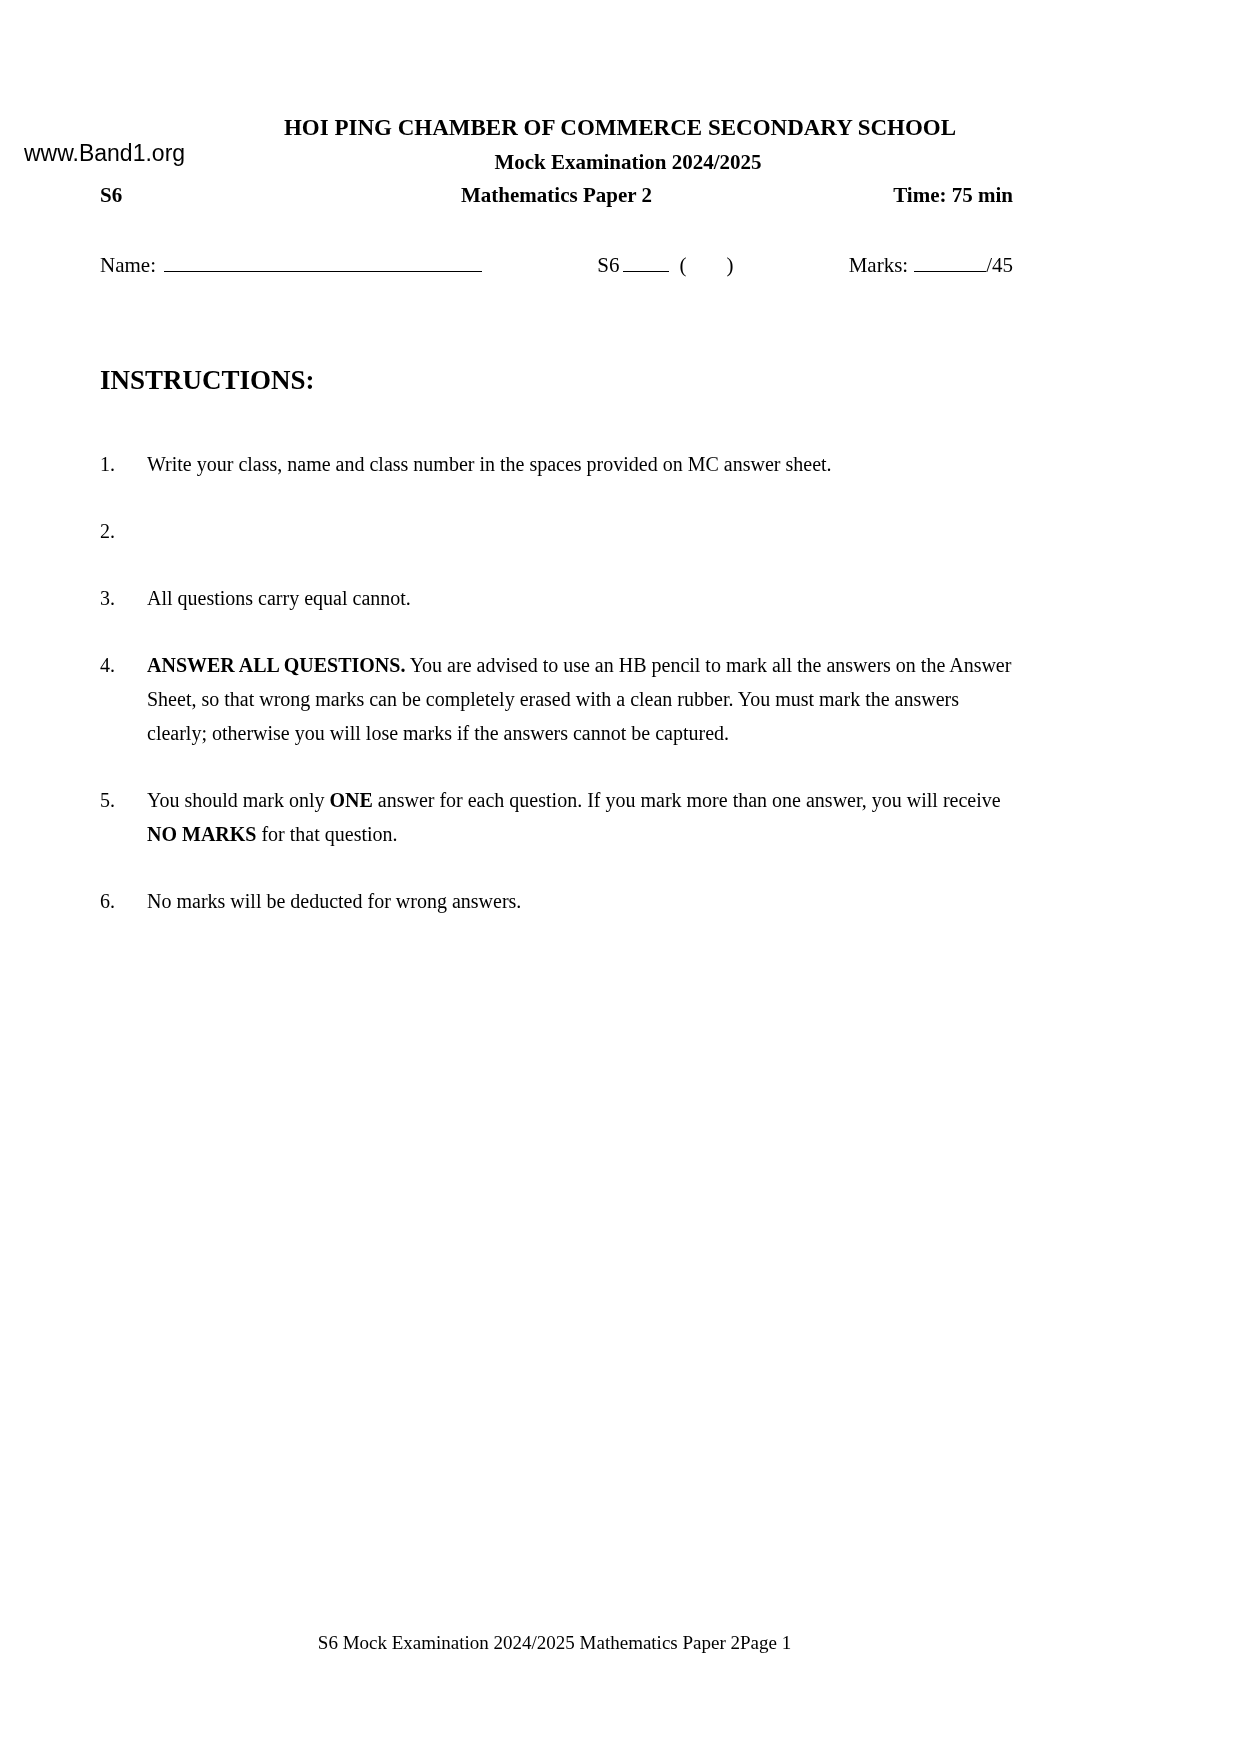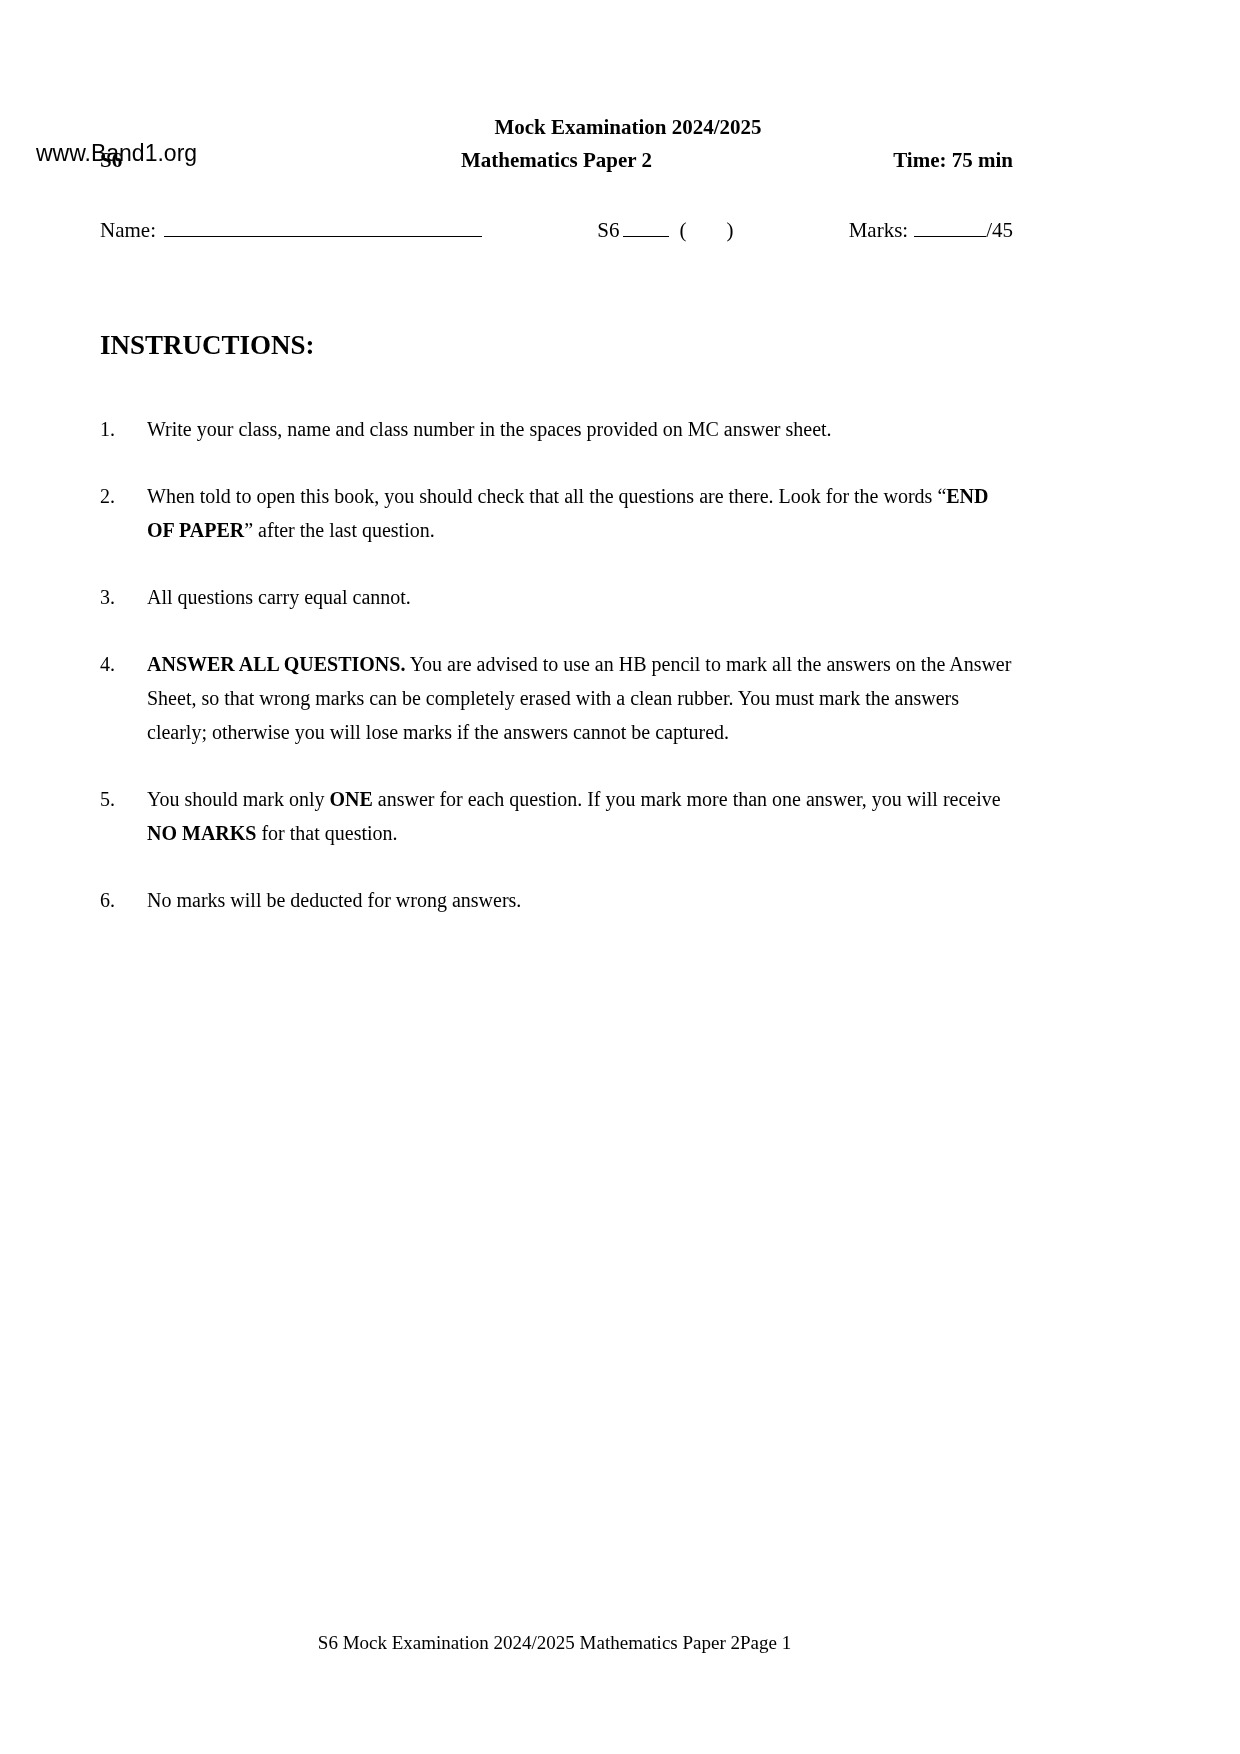--- a/index.html
+++ b/index.html
@@ -14,21 +14,21 @@
   }
   .page {
     position: relative;
     width: 1240px;
     height: 1754px;
     background: #ffffff;
   }
   .site-link {
     position: absolute;
     top: 28px;
-    left: 36px;
+    left: 24px;
     font-family: "Liberation Sans", sans-serif;
     font-size: 23px;
     color: #000000;
   }
   .header {
     margin-top: 112px;
     text-align: center;
   }
   .school-name {
     font-size: 23px;
@@ -136,20 +136,21 @@
   }
 </style>
 </head>
 <body>
 
 <div class="page">
 
   <div class="site-link">www.Band1.org</div>
 
   <div class="header">
+    <div class="school-name">HOI PING CHAMBER OF COMMERCE SECONDARY SCHOOL</div>
     <div class="exam-title">Mock Examination 2024/2025</div>
     <div class="subject-row">
       <span class="class-level">S6</span>
       <div class="subject">Mathematics Paper 2</div>
       <span class="time">Time: 75 min</span>
     </div>
   </div>
 
   <div class="info-row">
     <span class="info-group">
@@ -169,21 +170,20 @@
 
     <div class="inst-list">
 
       <div class="inst-item">
         <span class="num">1.</span>
         <span class="text"><span>Write your class, name and class number in the spaces provided on MC answer sheet.</span></span>
       </div>
 
       <div class="inst-item">
         <span class="num">2.</span>
-        <span class="text"><span>When told to open this book, you should check that all the questions are there. Look for the words “</span><span class="seg-bold">END OF PAPER</span><span>” after the last question.</span></span>
       </div>
 
       <div class="inst-item">
         <span class="num">3.</span>
         <span class="text"><span>All questions carry equal cannot.</span></span>
       </div>
 
       <div class="inst-item">
         <span class="num">4.</span>
         <span class="text"><span class="seg-bold">ANSWER ALL QUESTIONS.</span><span> You are advised to use an HB pencil to mark all the answers on the Answer Sheet, so that wrong marks can be completely erased with a clean rubber. You must mark the answers clearly; otherwise you will lose marks if the answers cannot be captured.</span></span>

